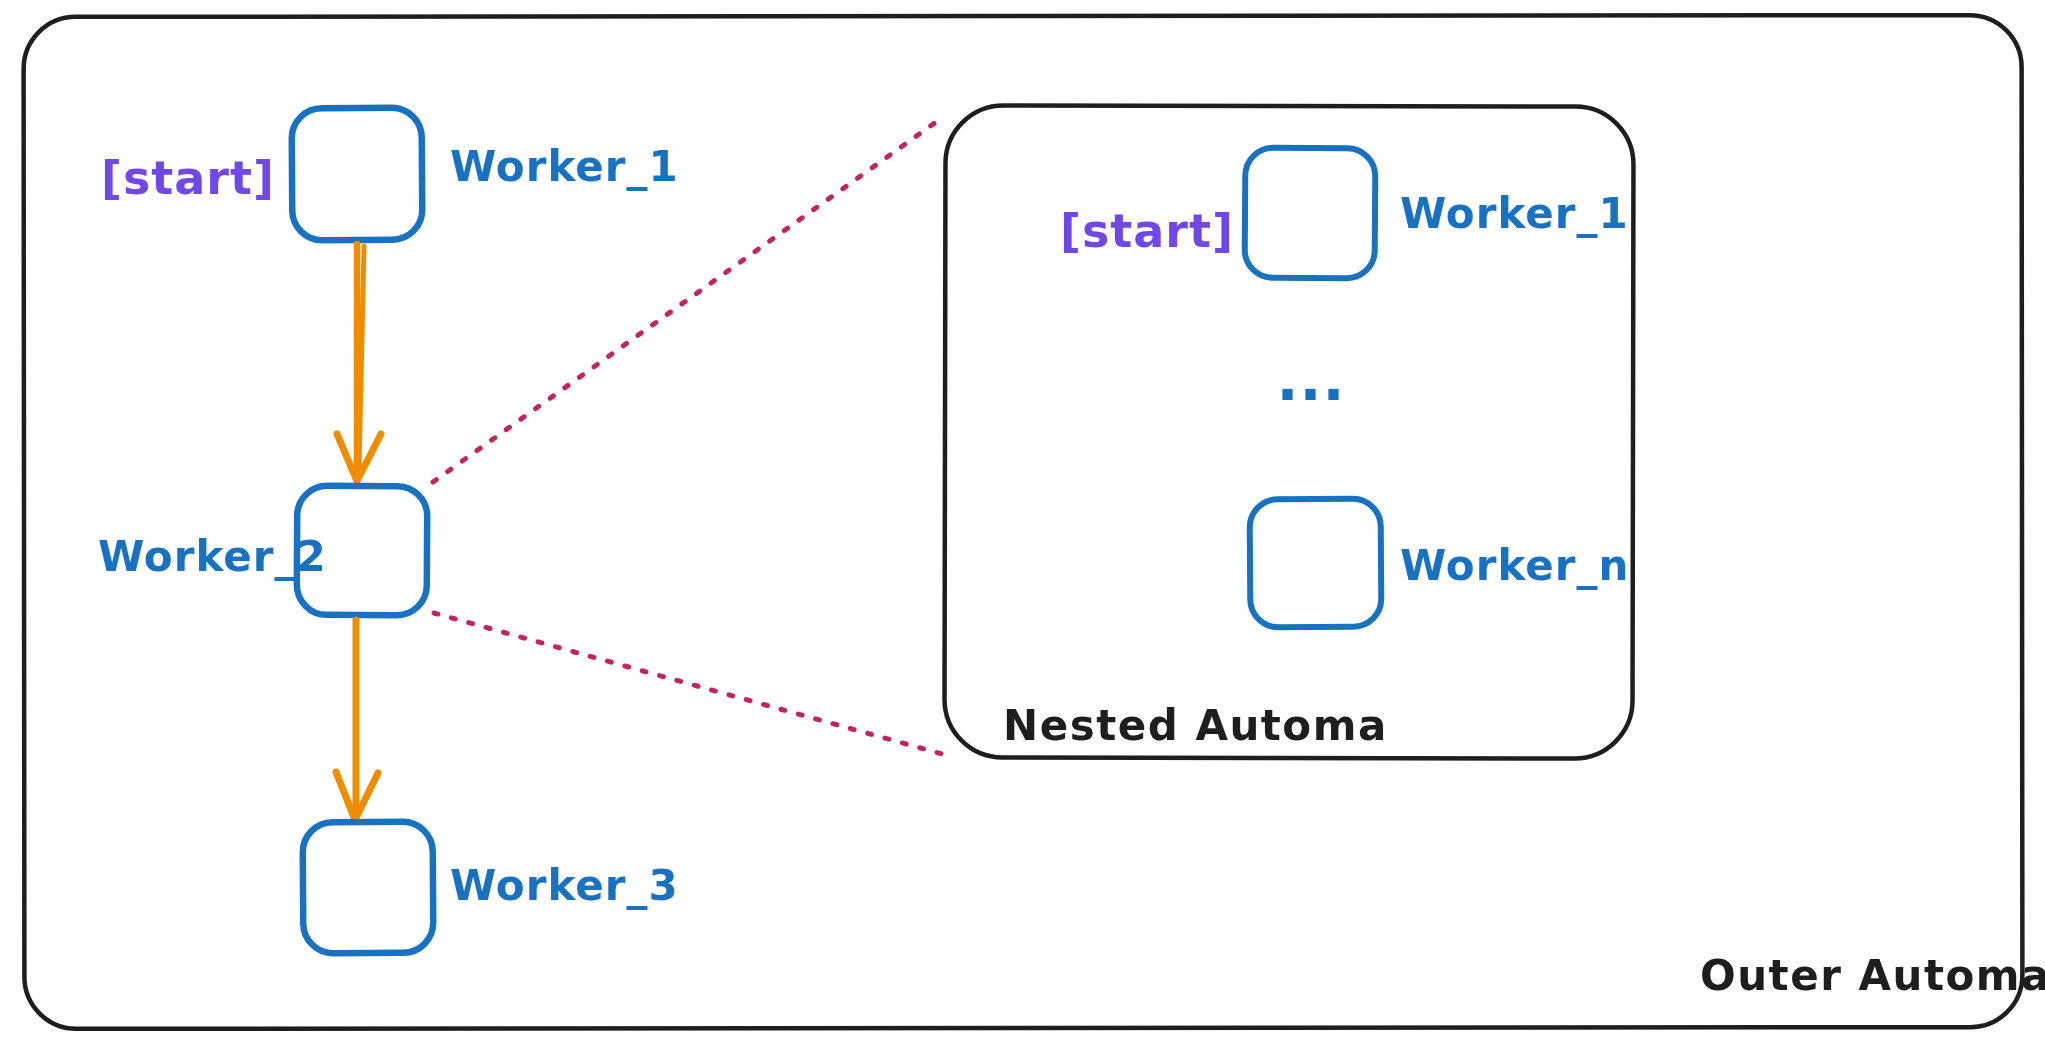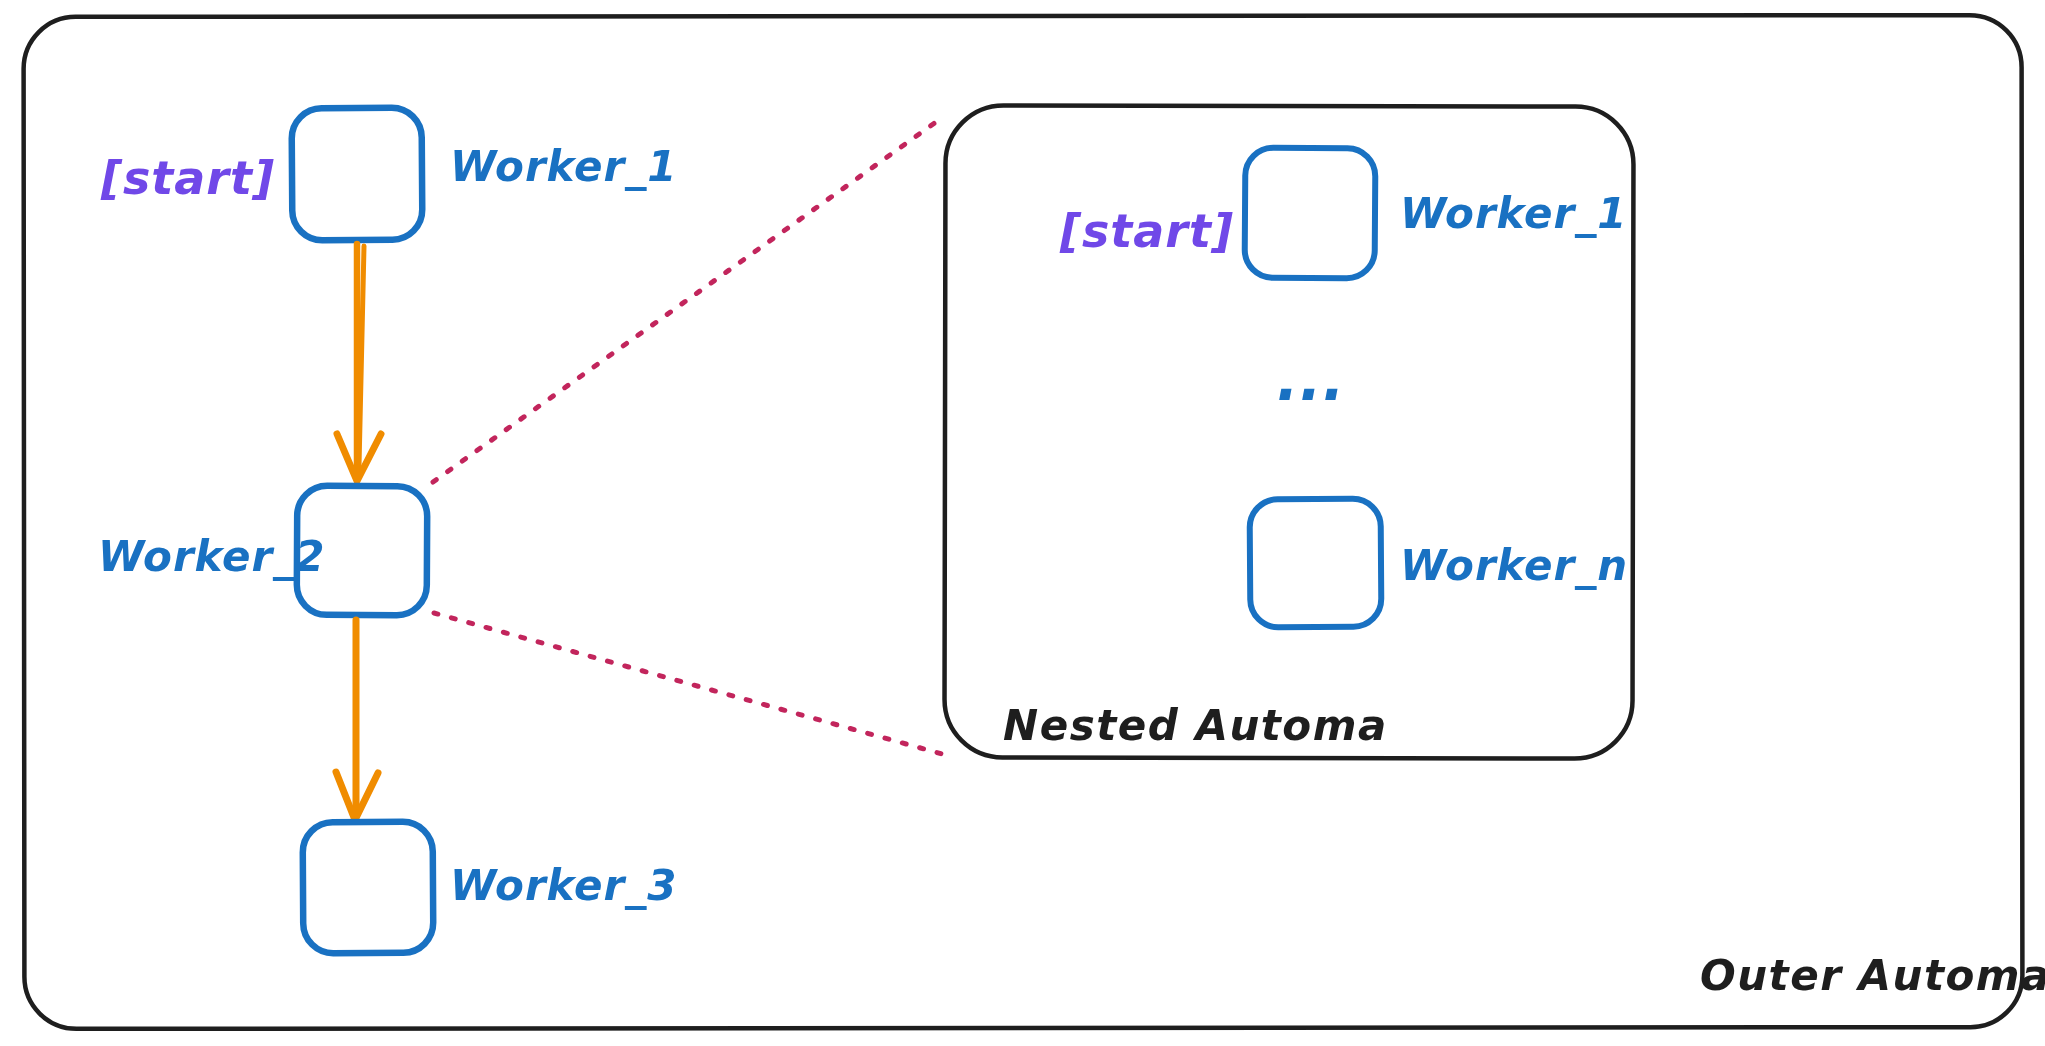--- a/index.html
+++ b/index.html
@@ -8,21 +8,20 @@
     background: #ffffff;
     width: 2045px;
     height: 1046px;
     overflow: hidden;
   }
   .canvas {
     position: relative;
     width: 2045px;
     height: 834px;
     background: #ffffff;
-    font-style: italic;
   }
   svg { display: block; }
   .hand {
     font-family: "DejaVu Sans", sans-serif;
     font-weight: bold;
     letter-spacing: 1px;
   }
   .hand-title {
     font-family: "DejaVu Sans", sans-serif;
     font-weight: 600;

